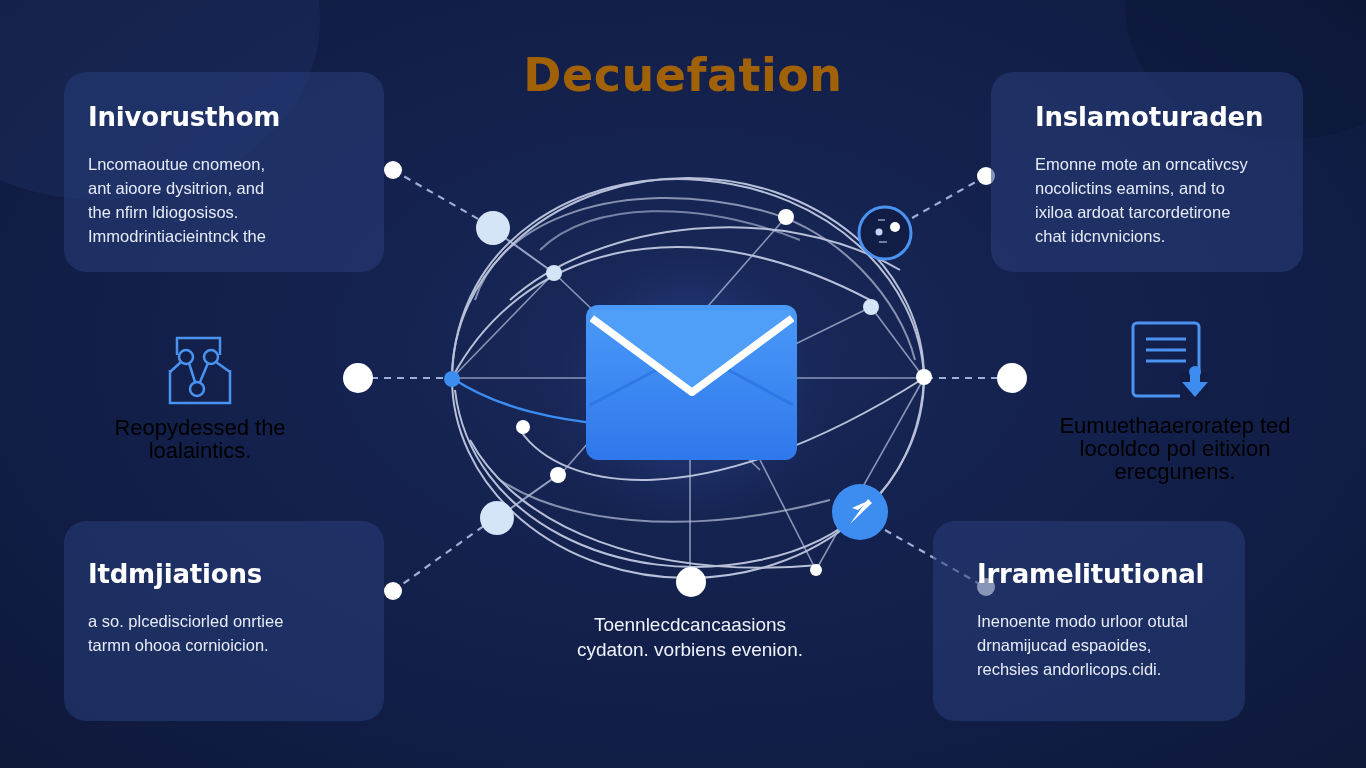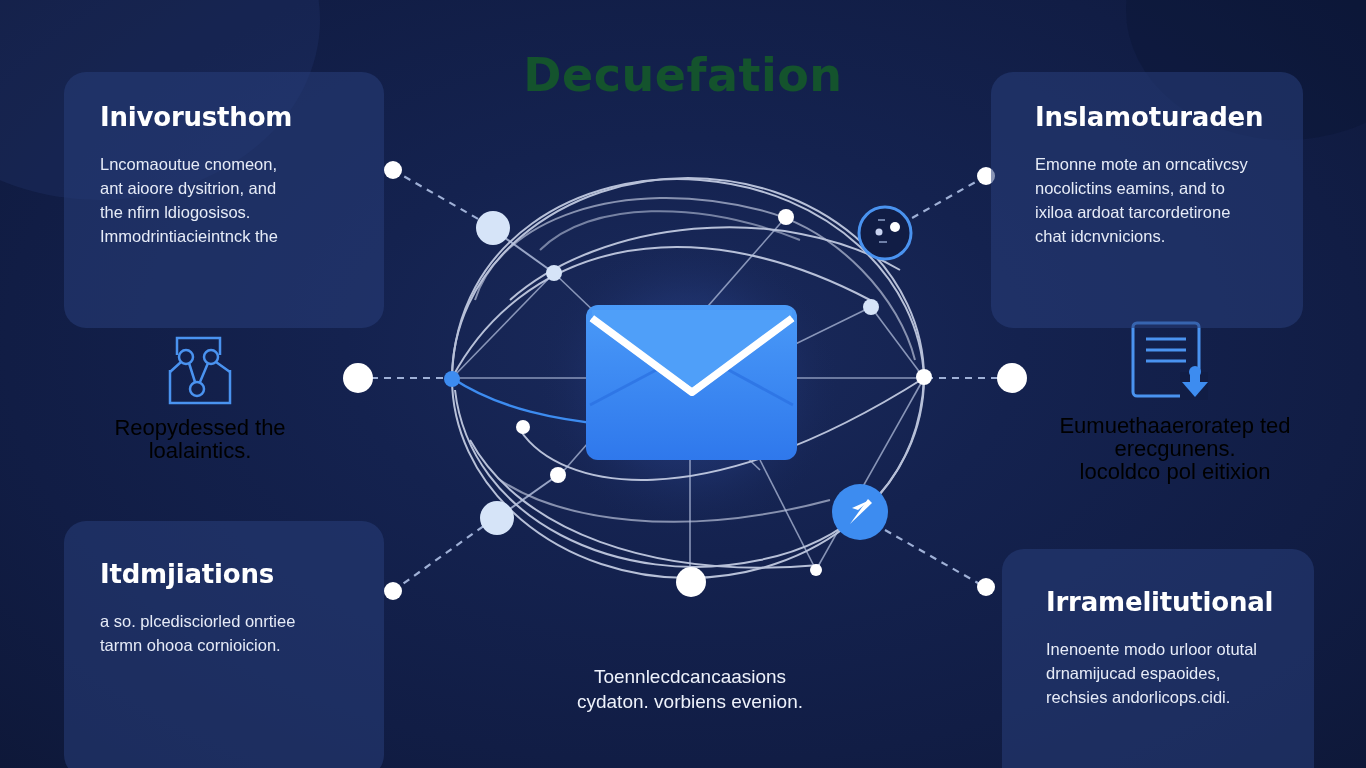--- a/index.html
+++ b/index.html
@@ -9,43 +9,43 @@
     font-family: "Liberation Sans", sans-serif;
     color: #fff;
   }
   .bg-shape { position: absolute; border-radius: 50%; }
   .bg-shape.tl { left: -120px; top: -160px; width: 440px; height: 360px; background: rgba(40,60,120,0.25); }
   .bg-shape.tr { right: -80px; top: -120px; width: 320px; height: 260px; background: rgba(10,20,50,0.35); }
 
   .title {
     position: absolute; left: 0; right: 0; top: 48px; text-align: center;
     font-family: "DejaVu Sans", sans-serif; font-weight: bold; font-size: 46px;
-    letter-spacing: 0.5px; color: #14532d;
+    letter-spacing: 0.5px; color: #a16207;
   }
   .card {
-    position: absolute; width: 320px; height: 256px; border-radius: 22px;
+    position: absolute; width: 320px; height: 200px; border-radius: 22px;
     background: rgba(40, 62, 122, 0.55);
-    box-sizing: border-box; padding: 30px 36px;
+    box-sizing: border-box; padding: 30px 24px;
   }
   .card.tl { left: 64px; top: 72px; }
   .card.tr { left: 991px; top: 72px; width: 312px; padding-left: 44px; }
   .card.bl { left: 64px; top: 521px; }
-  .card.br { left: 1002px; top: 521px; width: 312px; padding-left: 44px; margin-top: 28px; }
+  .card.br { left: 933px; top: 521px; width: 312px; padding-left: 44px; }
   .card h2 {
     margin: 0 0 20px 0; font-family: "DejaVu Sans", sans-serif; font-weight: bold;
     font-size: 26px; color: #ffffff; letter-spacing: -0.2px;
   }
   .card.bl h2, .card.br h2 { margin-top: 8px; }
   .card p { margin: 0; font-size: 16.5px; line-height: 24px; color: #e6ebf7; }
   .side-block { position: absolute; text-align: center; }
   .side-block.left { left: 100px; top: 332px; width: 200px; }
   .side-block.right { left: 1055px; top: 318px; width: 240px; }
   .side-block p { margin: 10px 0 0 0; font-size: 22px; line-height: 23px; color: #000000; }
   .center-caption {
-    position: absolute; left: 540px; width: 300px; top: 664px; text-align: center;
+    position: absolute; left: 540px; width: 300px; top: 612px; text-align: center;
     font-size: 19px; line-height: 25px; color: #eef2fb;
   }
   svg.network { position: absolute; left: 0; top: 0; }
 </style>
 </head>
 <body>
 
 <div class="bg-shape tl"></div>
 <div class="bg-shape tr"></div>
 
@@ -196,20 +196,20 @@
 
 <div class="side-block left">
   <div style="height:84px"></div>
   <p style="margin-top:0">Reopydessed the</p>
   <p style="margin-top:0">loalaintics.</p>
 </div>
 
 <div class="side-block right">
   <div style="height:96px"></div>
   <p style="margin-top:0">Eumuethaaeroratep ted</p>
+  <p style="margin-top:0">locoldco pol eitixion</p>
   <p style="margin-top:0">erecgunens.</p>
-  <p style="margin-top:0">locoldco pol eitixion</p>
 </div>
 
 <div class="center-caption">
   <div>Toennlecdcancaasions</div>
   <div>cydaton. vorbiens evenion.</div>
 </div>
 
 </body></html>

